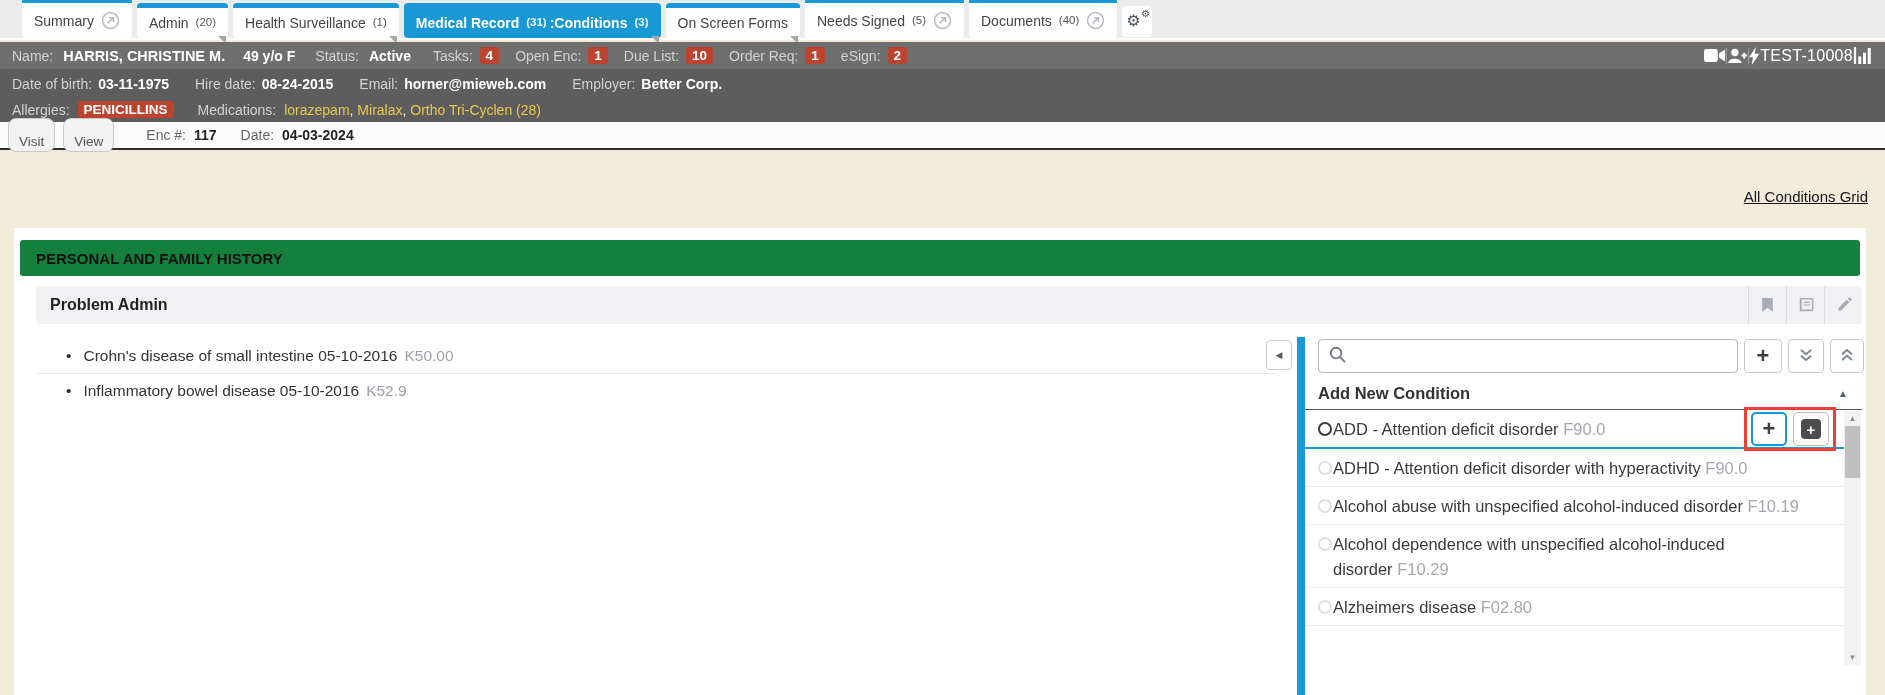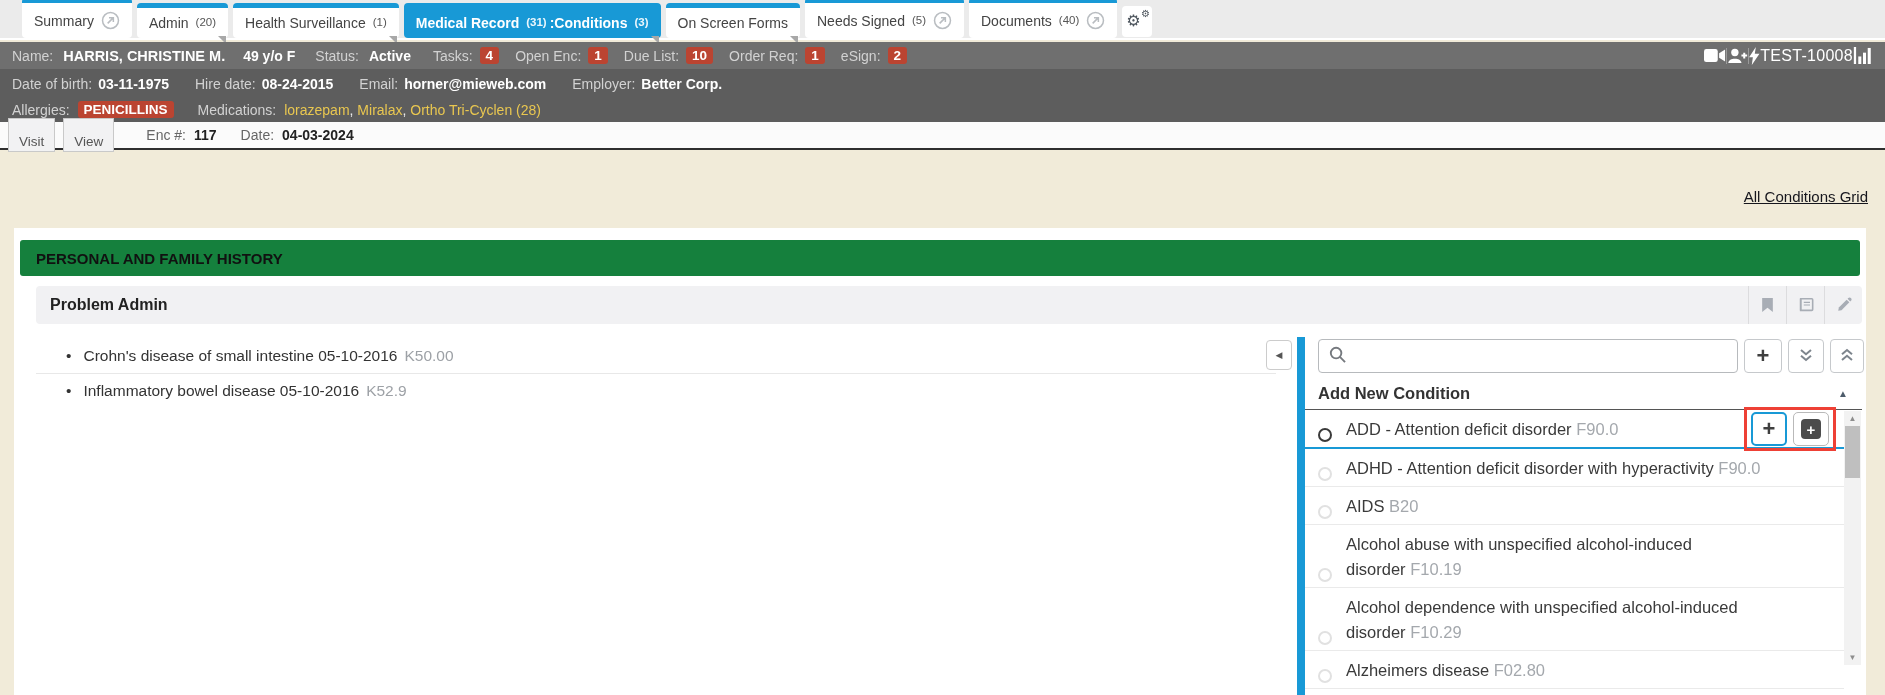--- a/index.html
+++ b/index.html
@@ -48,21 +48,21 @@
   #ptrow2{display:flex;align-items:center;gap:26px;height:26px;white-space:nowrap;}
   .fld{display:flex;gap:6px;}
   #ptrow3{display:flex;align-items:center;gap:8px;height:25px;white-space:nowrap;}
   #allergybadge{margin-right:16px;cursor:pointer;}
   .med{color:var(--gold);cursor:pointer;}
   .medsep{color:#eee;}
 
   
   #encbar{position:absolute;top:122px;left:0;right:0;height:28px;background:#fbfbfb;
           border-bottom:2px solid #2f2f2f;display:flex;align-items:center;padding:0 8px;gap:8px;font-size:14px;}
-  .encbtn{background:#f2f2f3;border:1px solid #c9c9c9;border-radius:0;color:#555;
+  .encbtn{background:#f2f2f3;border:1px solid #c9c9c9;border-radius:8px;color:#555;
           font-size:13.5px;padding:16px 10px;height:22px;line-height:1;cursor:pointer;}
   .elbl{color:#666;}
   .eval{color:#222;font-weight:600;}
   #enclbl{margin-left:24px;}
   #datelbl{margin-left:16px;}
 
   
   #content{position:absolute;top:152px;left:0;right:0;bottom:0;background:var(--cream);}
   #gridlink{position:absolute;top:36px;right:17px;font-size:15px;color:#16161d;text-decoration:underline;text-align:center;}
   #panel{position:absolute;left:14px;top:76px;width:1852px;bottom:0;background:#fff;}
@@ -93,21 +93,21 @@
          display:flex;align-items:center;justify-content:center;color:#7d858d;cursor:pointer;}
   #addbtn{left:1744px;width:38px;}
   #expandbtn{left:1788px;width:36px;}
   #collapseallbtn{left:1830px;width:34px;}
   .plus-glyph{font-size:22px;font-weight:bold;color:#3f3f3f;line-height:1;}
   #addheader{position:absolute;left:1305px;top:232px;width:557px;display:flex;align-items:center;
              justify-content:space-between;padding:0 14px 0 13px;font-weight:bold;font-size:16.5px;color:#333;cursor:pointer;}
   .tri{color:#4d5c6b;font-size:10px;}
   #rule{position:absolute;left:1305px;top:257px;width:557px;border-top:1px solid #555;}
   #condlist{position:absolute;left:1305px;top:258px;width:539px;font-size:16.5px;color:#3a3a3a;background:#fff;}
-  .cond-row{position:relative;display:flex;align-items:flex-end;gap:14px;
+  .cond-row{position:relative;display:flex;align-items:flex-start;gap:1px;
             padding:7px 34px 5px 13px;min-height:37px;border-bottom:1px solid #eaeaea;line-height:25px;cursor:pointer;}
   .radio{flex:0 0 14px;width:14px;height:14px;border:2px solid #e1e1e1;border-radius:50%;margin-top:5px;background:#fff;}
   .cond-row.selected{border-bottom:2px solid var(--accent);}
   .cond-row.selected .radio{border-color:#3a3a3a;}
   .cond-text{max-width:470px;}
   .ccode{color:#a4a8ad;}
   .row-actions{position:absolute;right:8px;top:-3px;width:92px;height:44px;border:3px solid var(--ann-red);
                display:flex;align-items:center;justify-content:center;gap:6px;}
   .act-btn{width:36px;height:34px;background:#fff;border:1px solid #b9b9b9;border-radius:5px;
            display:flex;align-items:center;justify-content:center;padding:0;cursor:pointer;}
@@ -381,24 +381,20 @@
             <span class="sqplus">+</span>
           </button>
         </div>
       </div>
       <div class="cond-row">
         <span class="radio"></span>
         <span class="cond-text"><span>ADHD - Attention deficit disorder with hyperactivity</span><span class="ccode" style="white-space: nowrap;">&nbsp;F90.0</span></span>
       </div>
       <div class="cond-row">
         <span class="radio"></span>
-        <span class="cond-text"><span>AIDS</span><span class="ccode" style="white-space: nowrap;">&nbsp;B20</span></span>
-      </div>
-      <div class="cond-row">
-        <span class="radio"></span>
         <span class="cond-text"><span>Alcohol abuse with unspecified alcohol-induced disorder</span><span class="ccode" style="white-space: nowrap;">&nbsp;F10.19</span></span>
       </div>
       <div class="cond-row">
         <span class="radio"></span>
         <span class="cond-text"><span>Alcohol dependence with unspecified alcohol-induced disorder</span><span class="ccode" style="white-space: nowrap;">&nbsp;F10.29</span></span>
       </div>
       <div class="cond-row">
         <span class="radio"></span>
         <span class="cond-text"><span>Alzheimers disease</span><span class="ccode" style="white-space: nowrap;">&nbsp;F02.80</span></span>
       </div>

